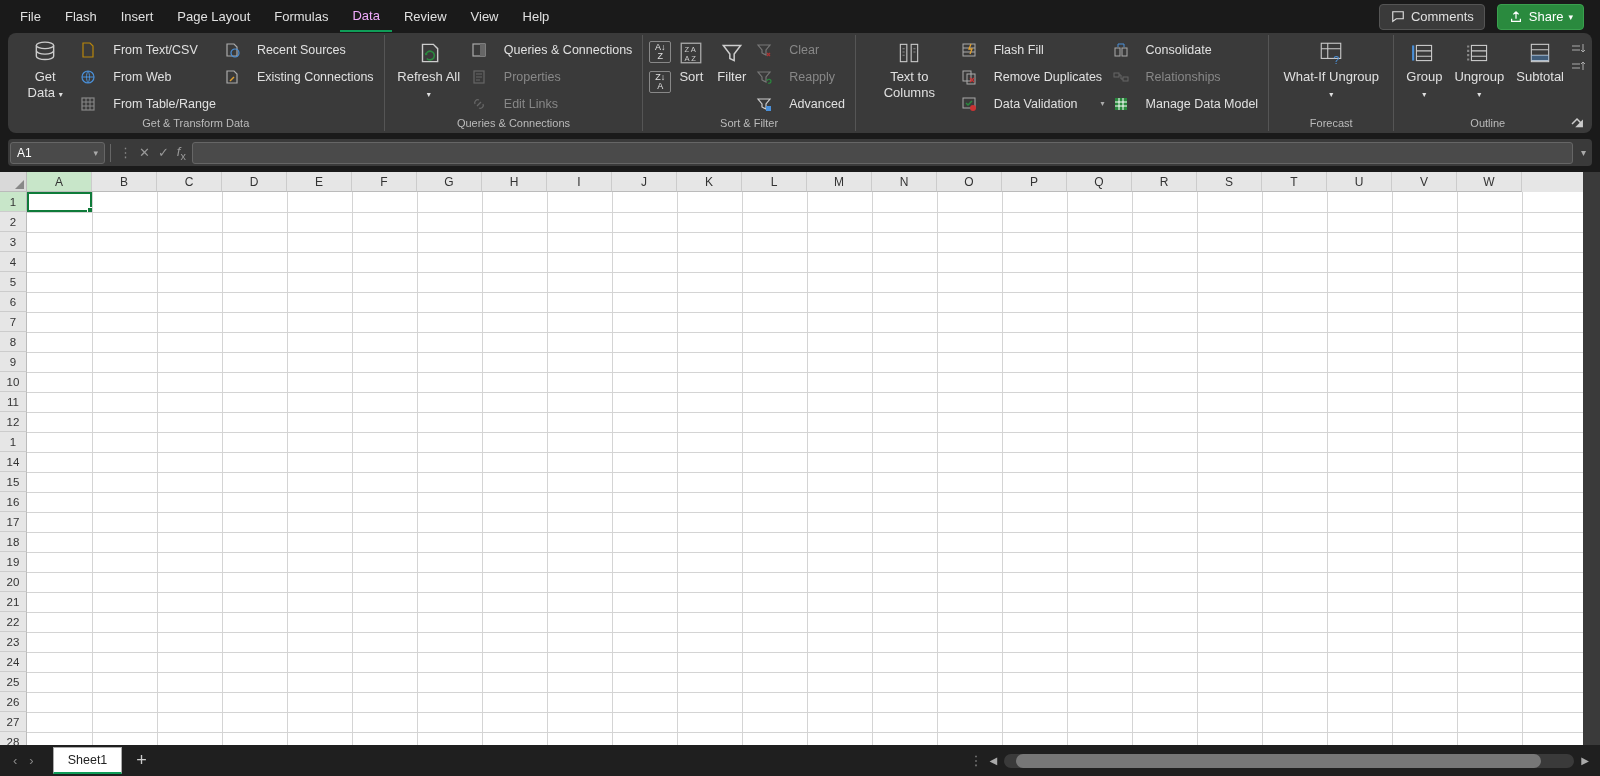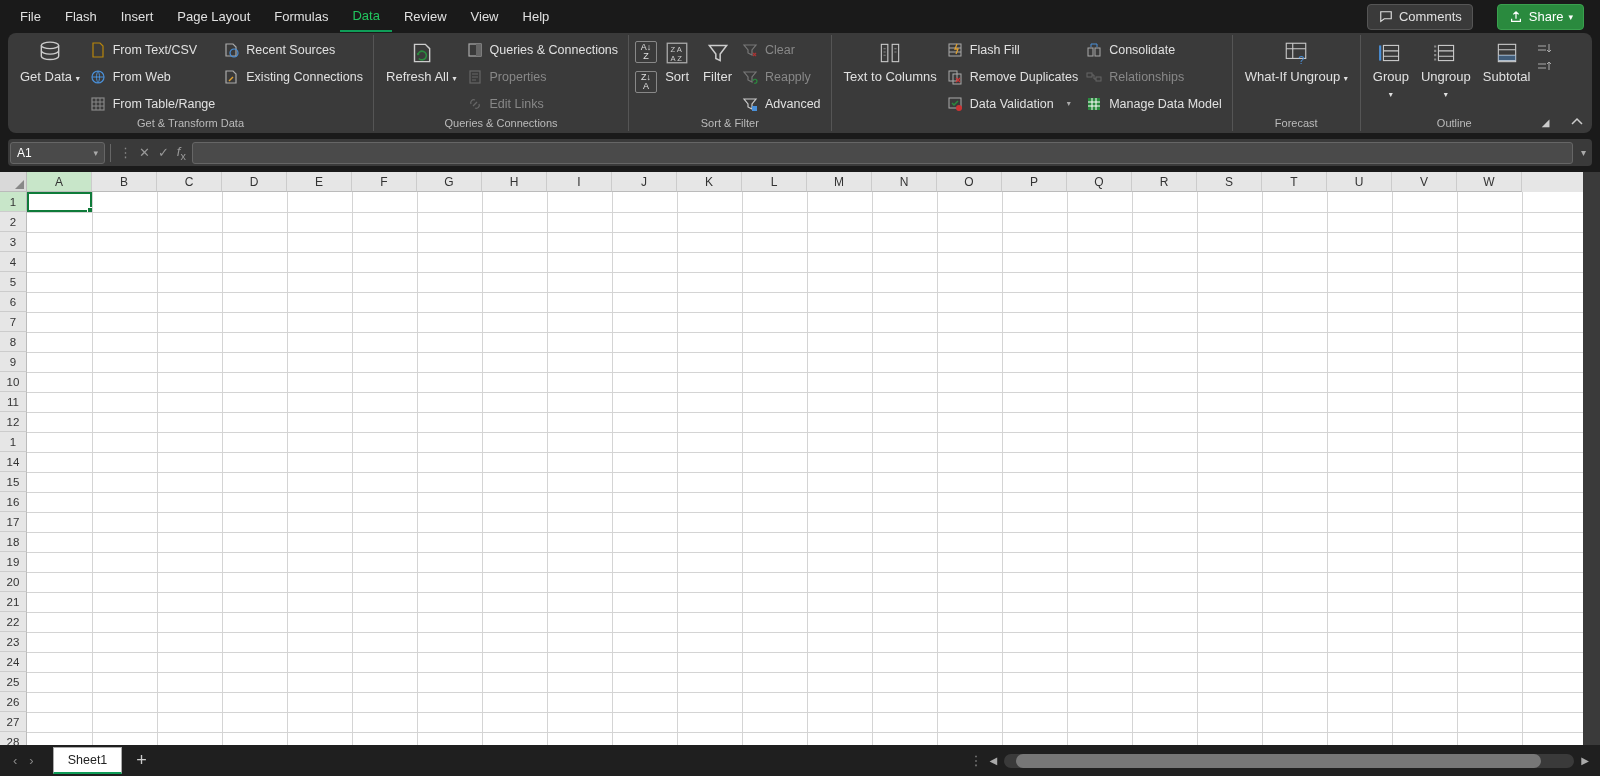--- a/index.html
+++ b/index.html
@@ -1,31 +1,31 @@
 <!DOCTYPE html>
 <html><head>
 <meta charset="utf-8">
 <style>
 *{margin:0;padding:0;box-sizing:border-box;font-family:'Segoe UI',Arial,sans-serif;user-select:none}
 body{background:#1a1a1a;width:1600px;height:776px;overflow:hidden;color:#e0e0e0;font-size:13px}
 .tabs{display:flex;align-items:center;height:33px;background:#1a1a1a;padding:0 8px}
 .tab{padding:7px 12px;cursor:pointer;color:#e0e0e0;font-size:13px}
-.tab.active{border-bottom:2px solid #0f9d58;color:#22c55e}
-.tabs-right{margin-left:auto;display:flex;gap:24px;align-items:flex-start;padding-right:8px}
+.tab.active{border-bottom:2px solid #0f9d58;color:#f0abfc}
+.tabs-right{margin-left:auto;display:flex;gap:12px;align-items:flex-start;padding-right:8px}
 .btn-comments{background:#3a3a3a;border:1px solid #555;border-radius:4px;padding:4px 10px;display:flex;align-items:center;gap:5px;cursor:pointer;color:#e0e0e0}
 .btn-share{background:#2a8a3e;border:1px solid #3aa04e;border-radius:4px;padding:4px 10px;display:flex;align-items:center;gap:5px;cursor:pointer;color:#fff}
 .ribbon{display:flex;height:100px;background:#3a3a3a;border-radius:8px;margin:0 8px;padding:2px 0;position:relative}
 .rgroup{display:flex;flex-direction:column;border-right:1px solid #555;padding:2px 6px 0 6px}
 .rgroup:last-of-type{border-right:none}
 .rgroup-body{display:flex;flex:1;align-items:flex-start}
 .rgroup-label{text-align:center;font-size:11px;color:#bbb;padding-bottom:2px}
 .vbtn{display:flex;flex-direction:column;align-items:center;justify-content:center;padding:2px 6px;cursor:pointer;text-align:center;line-height:1.25}
 .vbtn .ico{width:28px;height:28px;display:flex;align-items:center;justify-content:center;margin-bottom:2px}
 .col3{display:flex;flex-direction:column;gap:2px}
-.hbtn{display:flex;align-items:center;gap:7px;padding:2px 4px;cursor:pointer;white-space:nowrap;font-size:12.5px;height:25px}
+.hbtn{display:flex;align-items:center;gap:17px;padding:2px 4px;cursor:pointer;white-space:nowrap;font-size:12.5px;height:25px}
 .hbtn.disabled{color:#888}
 .ico-sm{width:16px;height:16px;display:inline-flex;align-items:center;justify-content:center}
 .sortico{width:22px;height:22px;border:1px solid #888;border-radius:2px;display:flex;align-items:center;justify-content:center;font-size:9px;flex-direction:column;line-height:1}
 .collapse-btn{position:absolute;right:8px;bottom:6px;cursor:pointer;color:#ccc}
 .dialog-launch{font-size:10px;color:#ccc;cursor:pointer;margin-left:auto;padding-right:3px}
 .formula-bar{display:flex;align-items:center;height:27px;background:#3a3a3a;margin:6px 8px 0 8px;border-radius:4px}
 .name-box{width:95px;background:#4a4a4a;border:1px solid #666;height:22px;margin-left:2px;display:flex;align-items:center;padding:0 6px;border-radius:3px;color:#fff;font-size:12px}
 .name-box .dd{margin-left:auto;font-size:9px;color:#aaa}
 .fb-sep{width:1px;height:18px;background:#666;margin:0 5px}
 .fb-btn{padding:0 4px;color:#999;cursor:pointer;font-size:13px}

